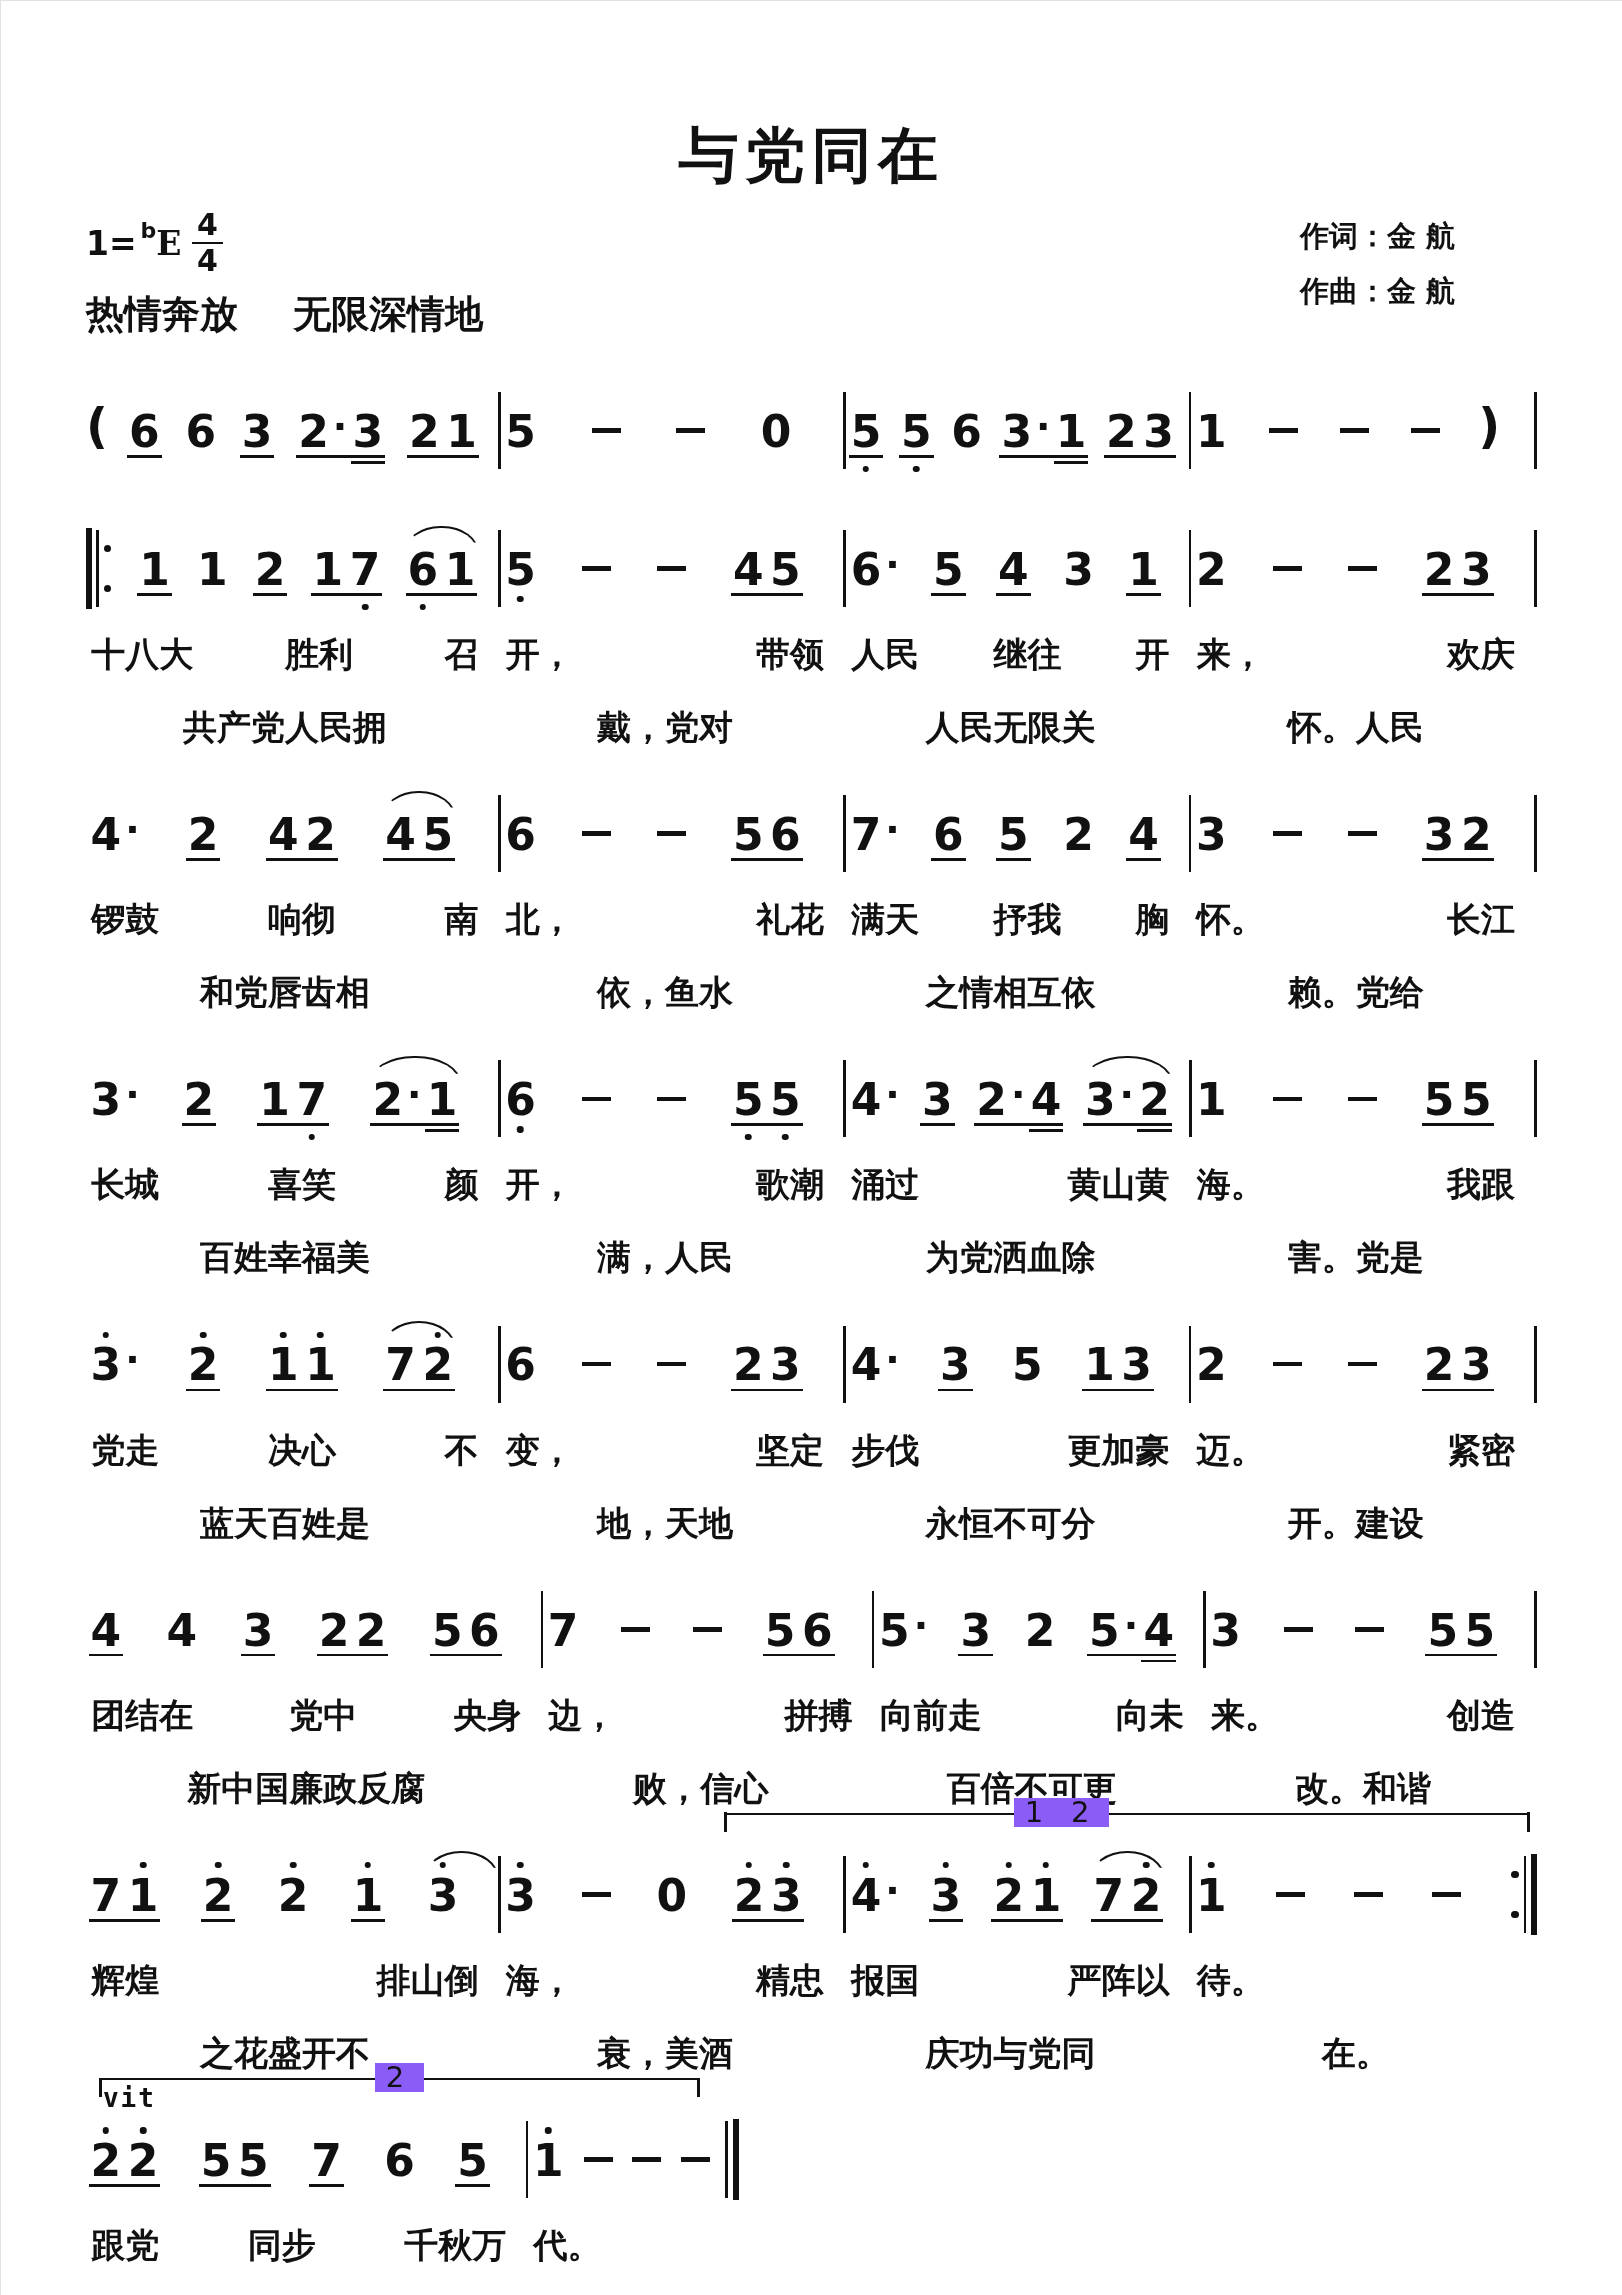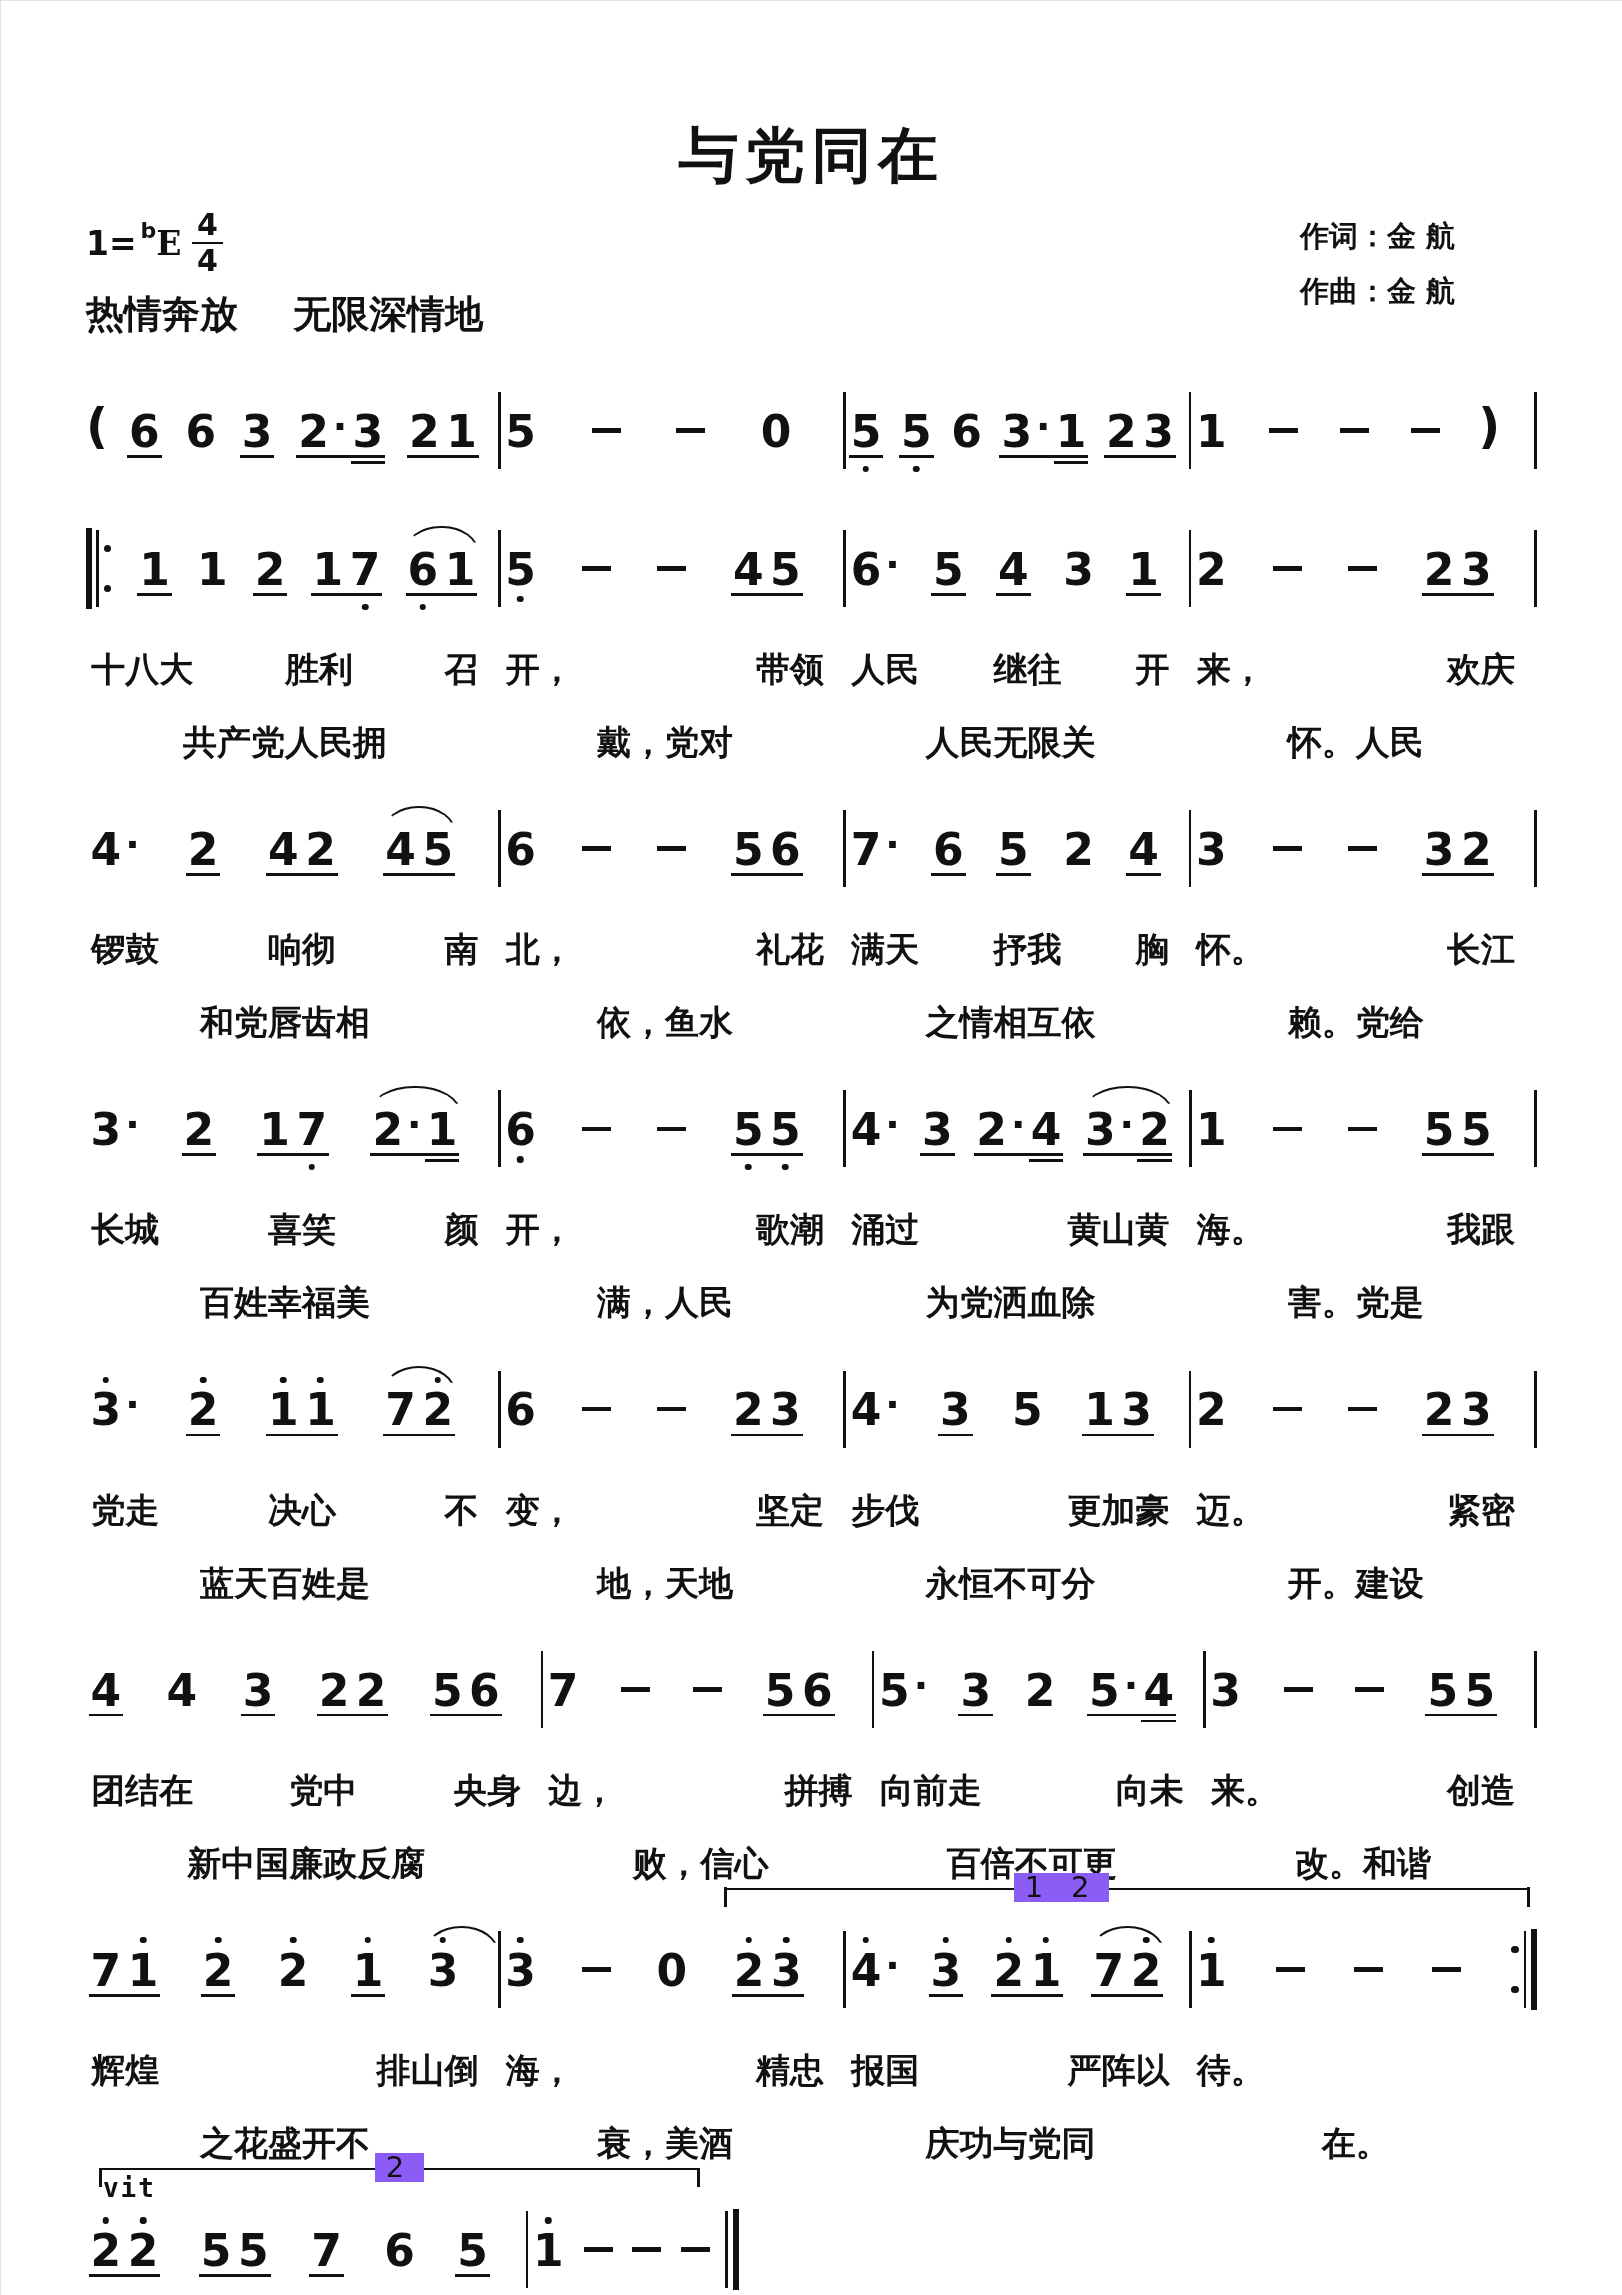--- a/index.html
+++ b/index.html
@@ -46,21 +46,21 @@
   .bthin{width:2.6px;height:77px;background:#111;}
   .rb .bthin{margin-left:4.6px;} .re .bthin{margin-right:4.6px;}
   .fin .bthin{margin-right:5.2px;}
   .rdots{display:flex;flex-direction:column;justify-content:space-between;height:47px;margin:0 5.2px;}
   .rdots i{width:7.2px;height:7.2px;border-radius:50%;background:#111;}
   .paren{font-size:48px;font-weight:bold;line-height:1;padding-bottom:9.2px;}
   .slur{position:absolute;top:-7.9px;left:1.3px;right:1.3px;height:23.6px;
         border:2.6px solid transparent;border-top-color:#111;border-radius:50%/100% 100% 0 0;pointer-events:none;}
   .slur.ext{right:-90%;}
   .lyr{display:flex;justify-content:space-between;font-size:34px;font-weight:bold;line-height:1.15;
-       margin-top:30px;padding:0 22px 0 5.2px;white-space:nowrap;}
+       margin-top:15px;padding:0 22px 0 5.2px;white-space:nowrap;}
   .lyr + .lyr{margin-top:34px;justify-content:center;}
   .volta{position:absolute;top:-30px;border-top:2.6px solid #111;height:19.6px;}
   .volta::before,.volta::after{content:"";position:absolute;top:-2.6px;width:2.6px;height:19.6px;background:#111;}
   .volta::before{left:0;} .volta::after{right:0;}
   .vlabel{position:absolute;top:-17px;background:#8b5cf6;padding:0 10.5px;font-size:29px;font-weight:normal;
           line-height:1;letter-spacing:9.2px;}
   .rit{position:absolute;top:2.6px;left:3.9px;font-size:26px;font-weight:bold;
        font-family:"DejaVu Sans Mono","Liberation Mono",monospace;letter-spacing:2px;}
 </style>
 </head>

